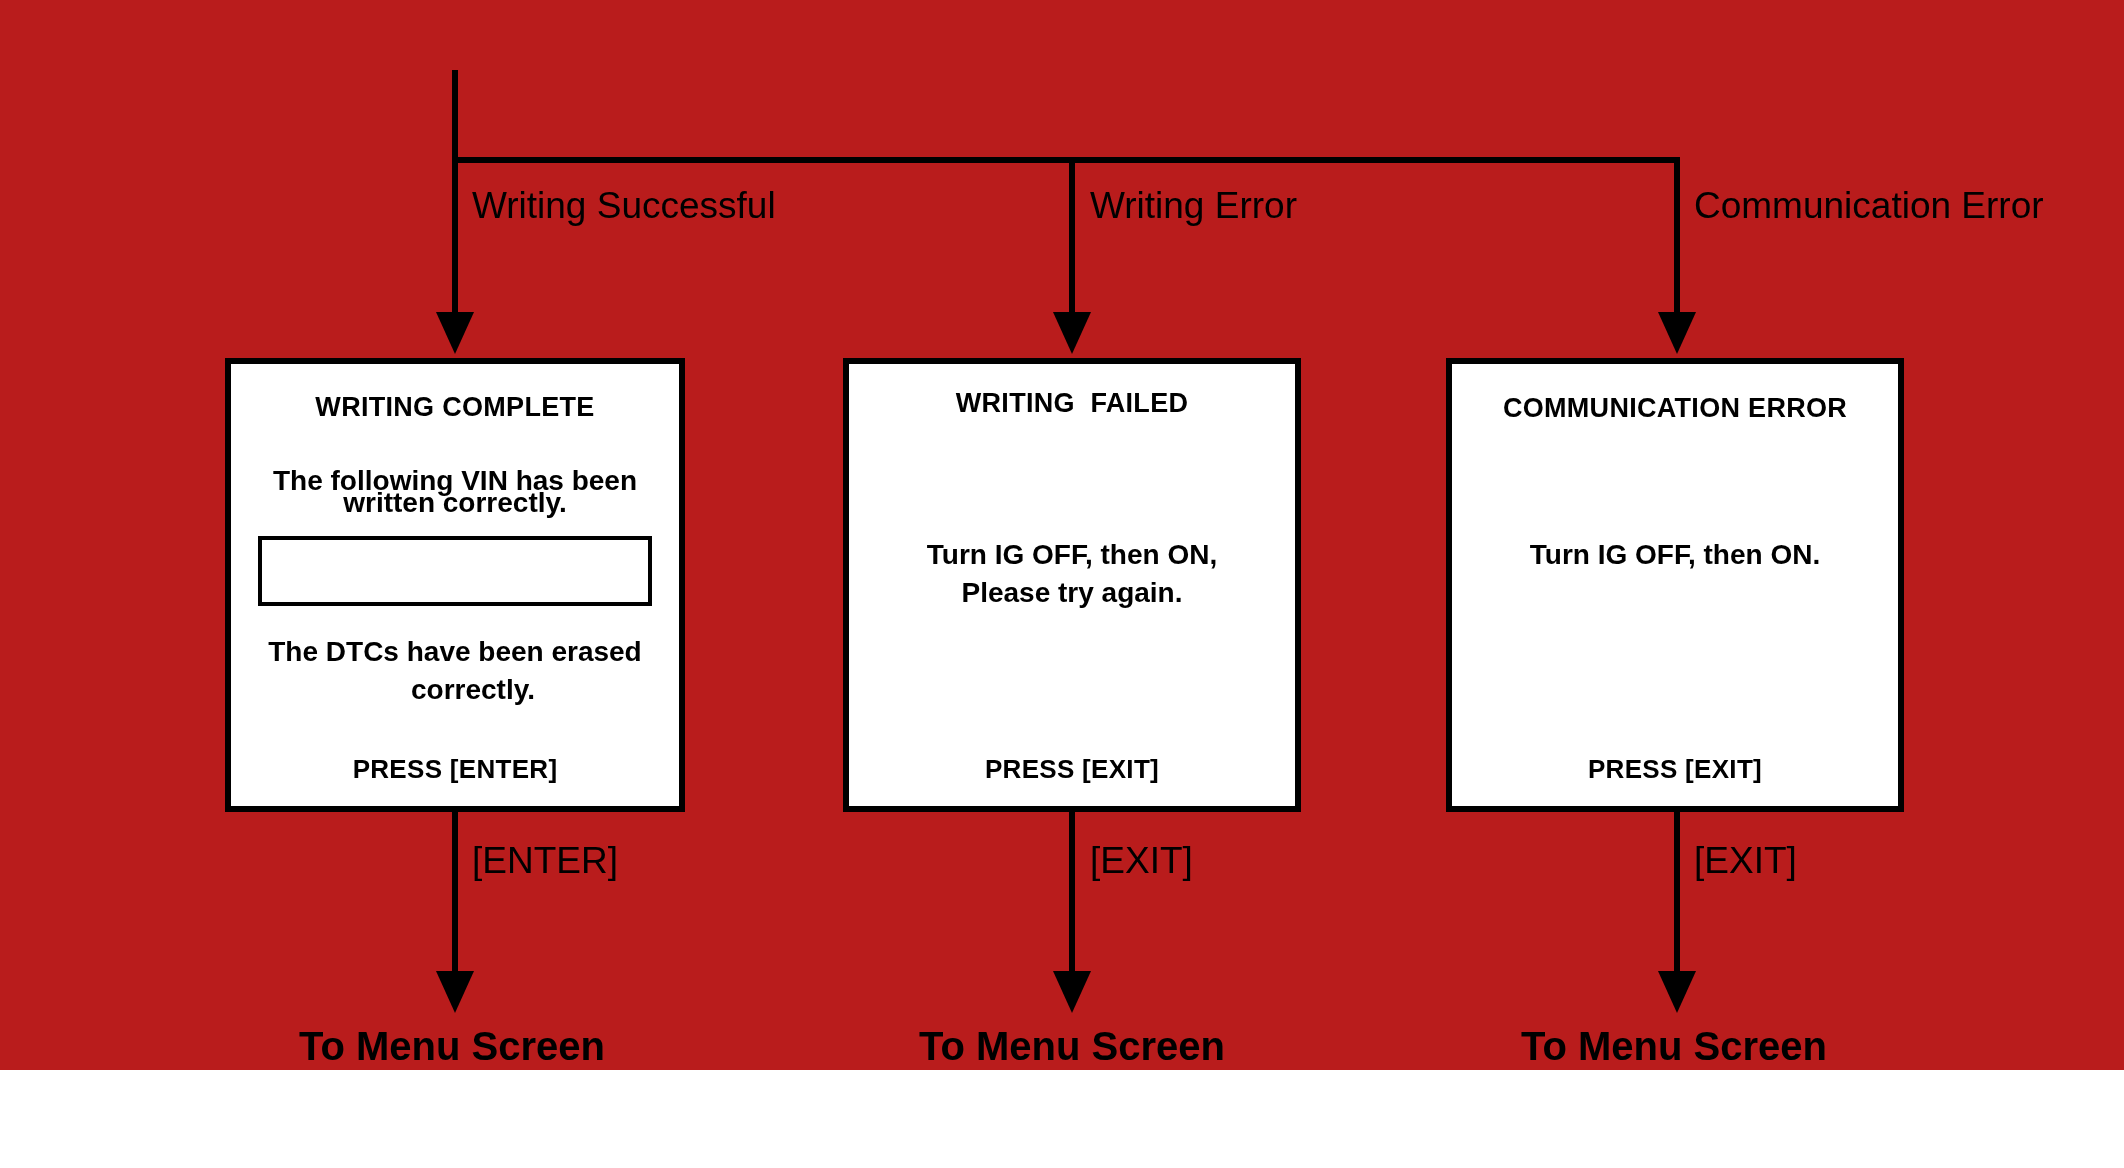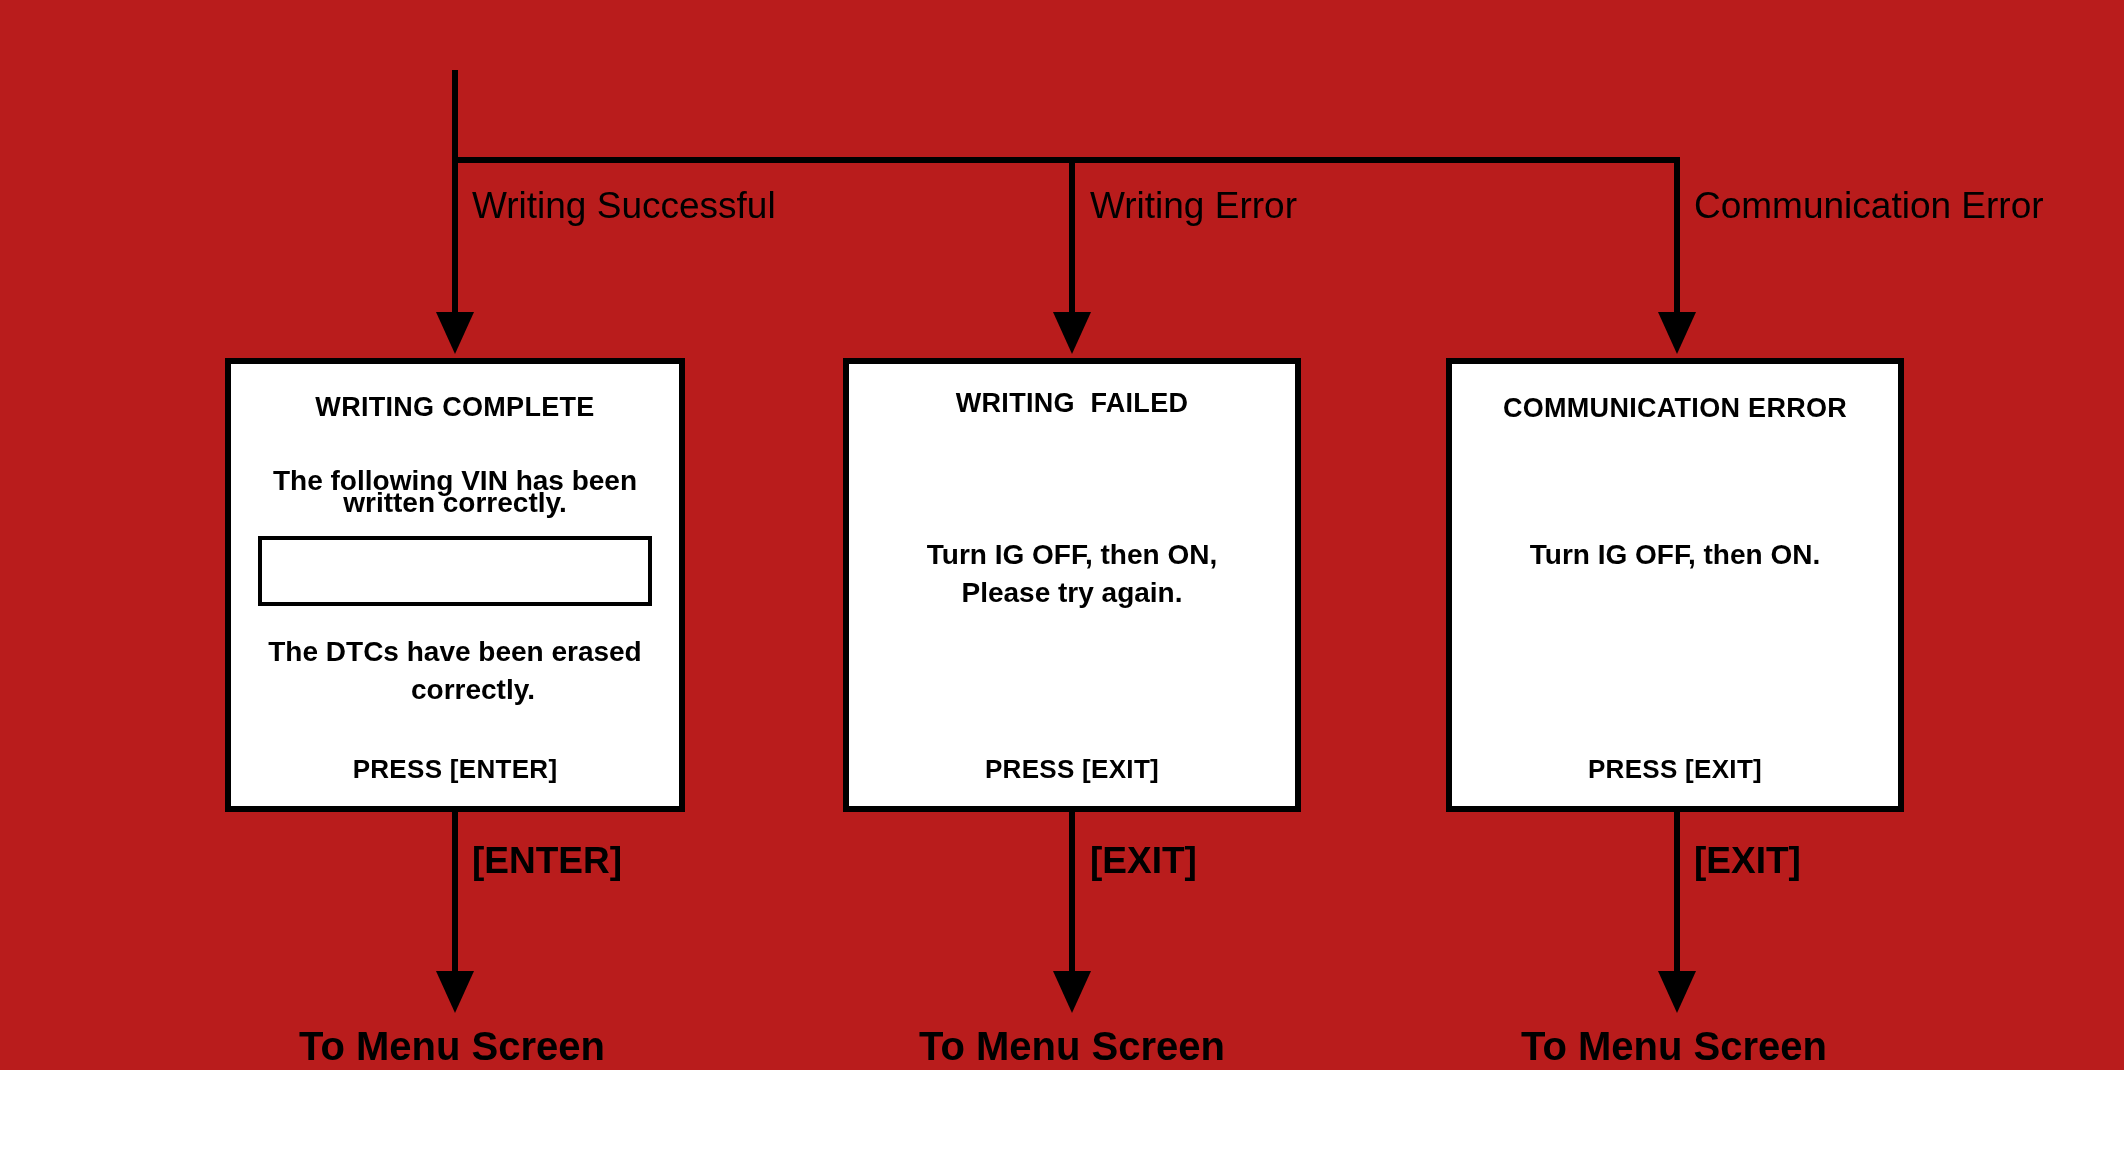--- a/index.html
+++ b/index.html
@@ -43,21 +43,21 @@
     font-size: 37px;
     font-weight: 400;
     letter-spacing: 0px;
     white-space: nowrap;
     color: #000000;
   }
   
   .key-label {
     position: absolute;
     font-size: 37px;
-    font-weight: 700;
+    font-weight: 400;
     white-space: nowrap;
     color: #000000;
   }
   
   .terminal-text {
     position: absolute;
     font-size: 40px;
     font-weight: 700;
     white-space: nowrap;
     color: #000000;

